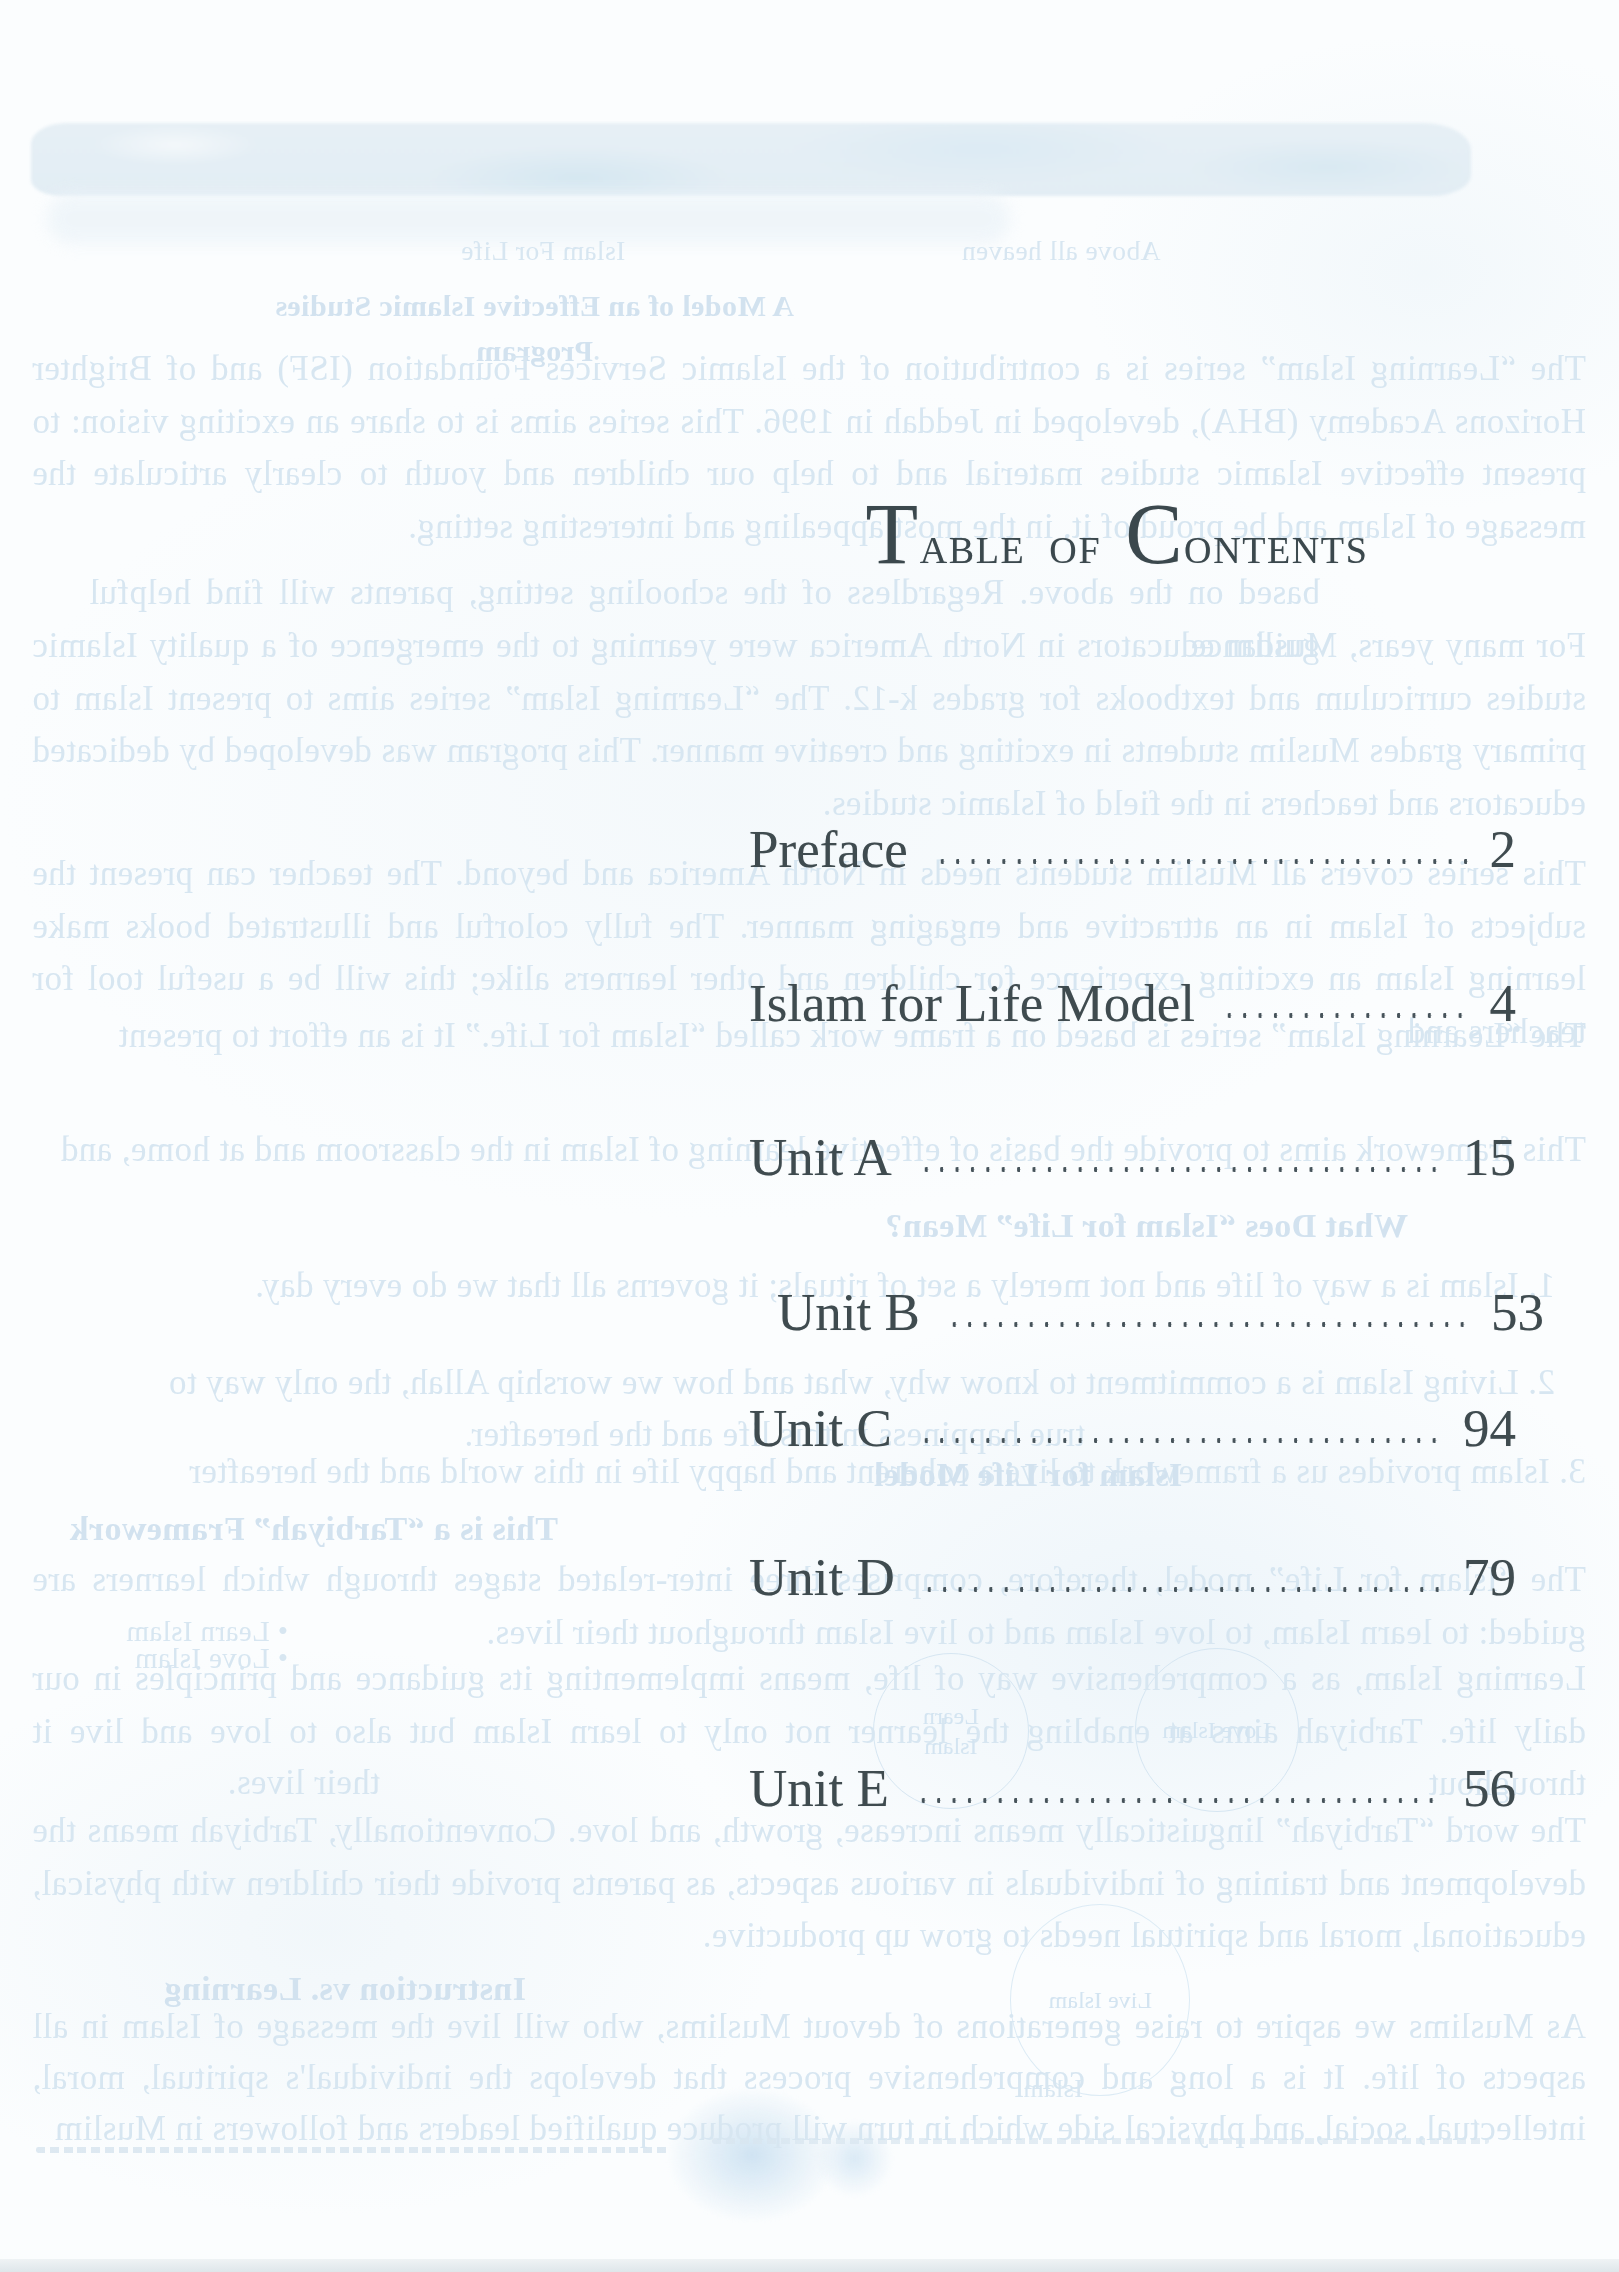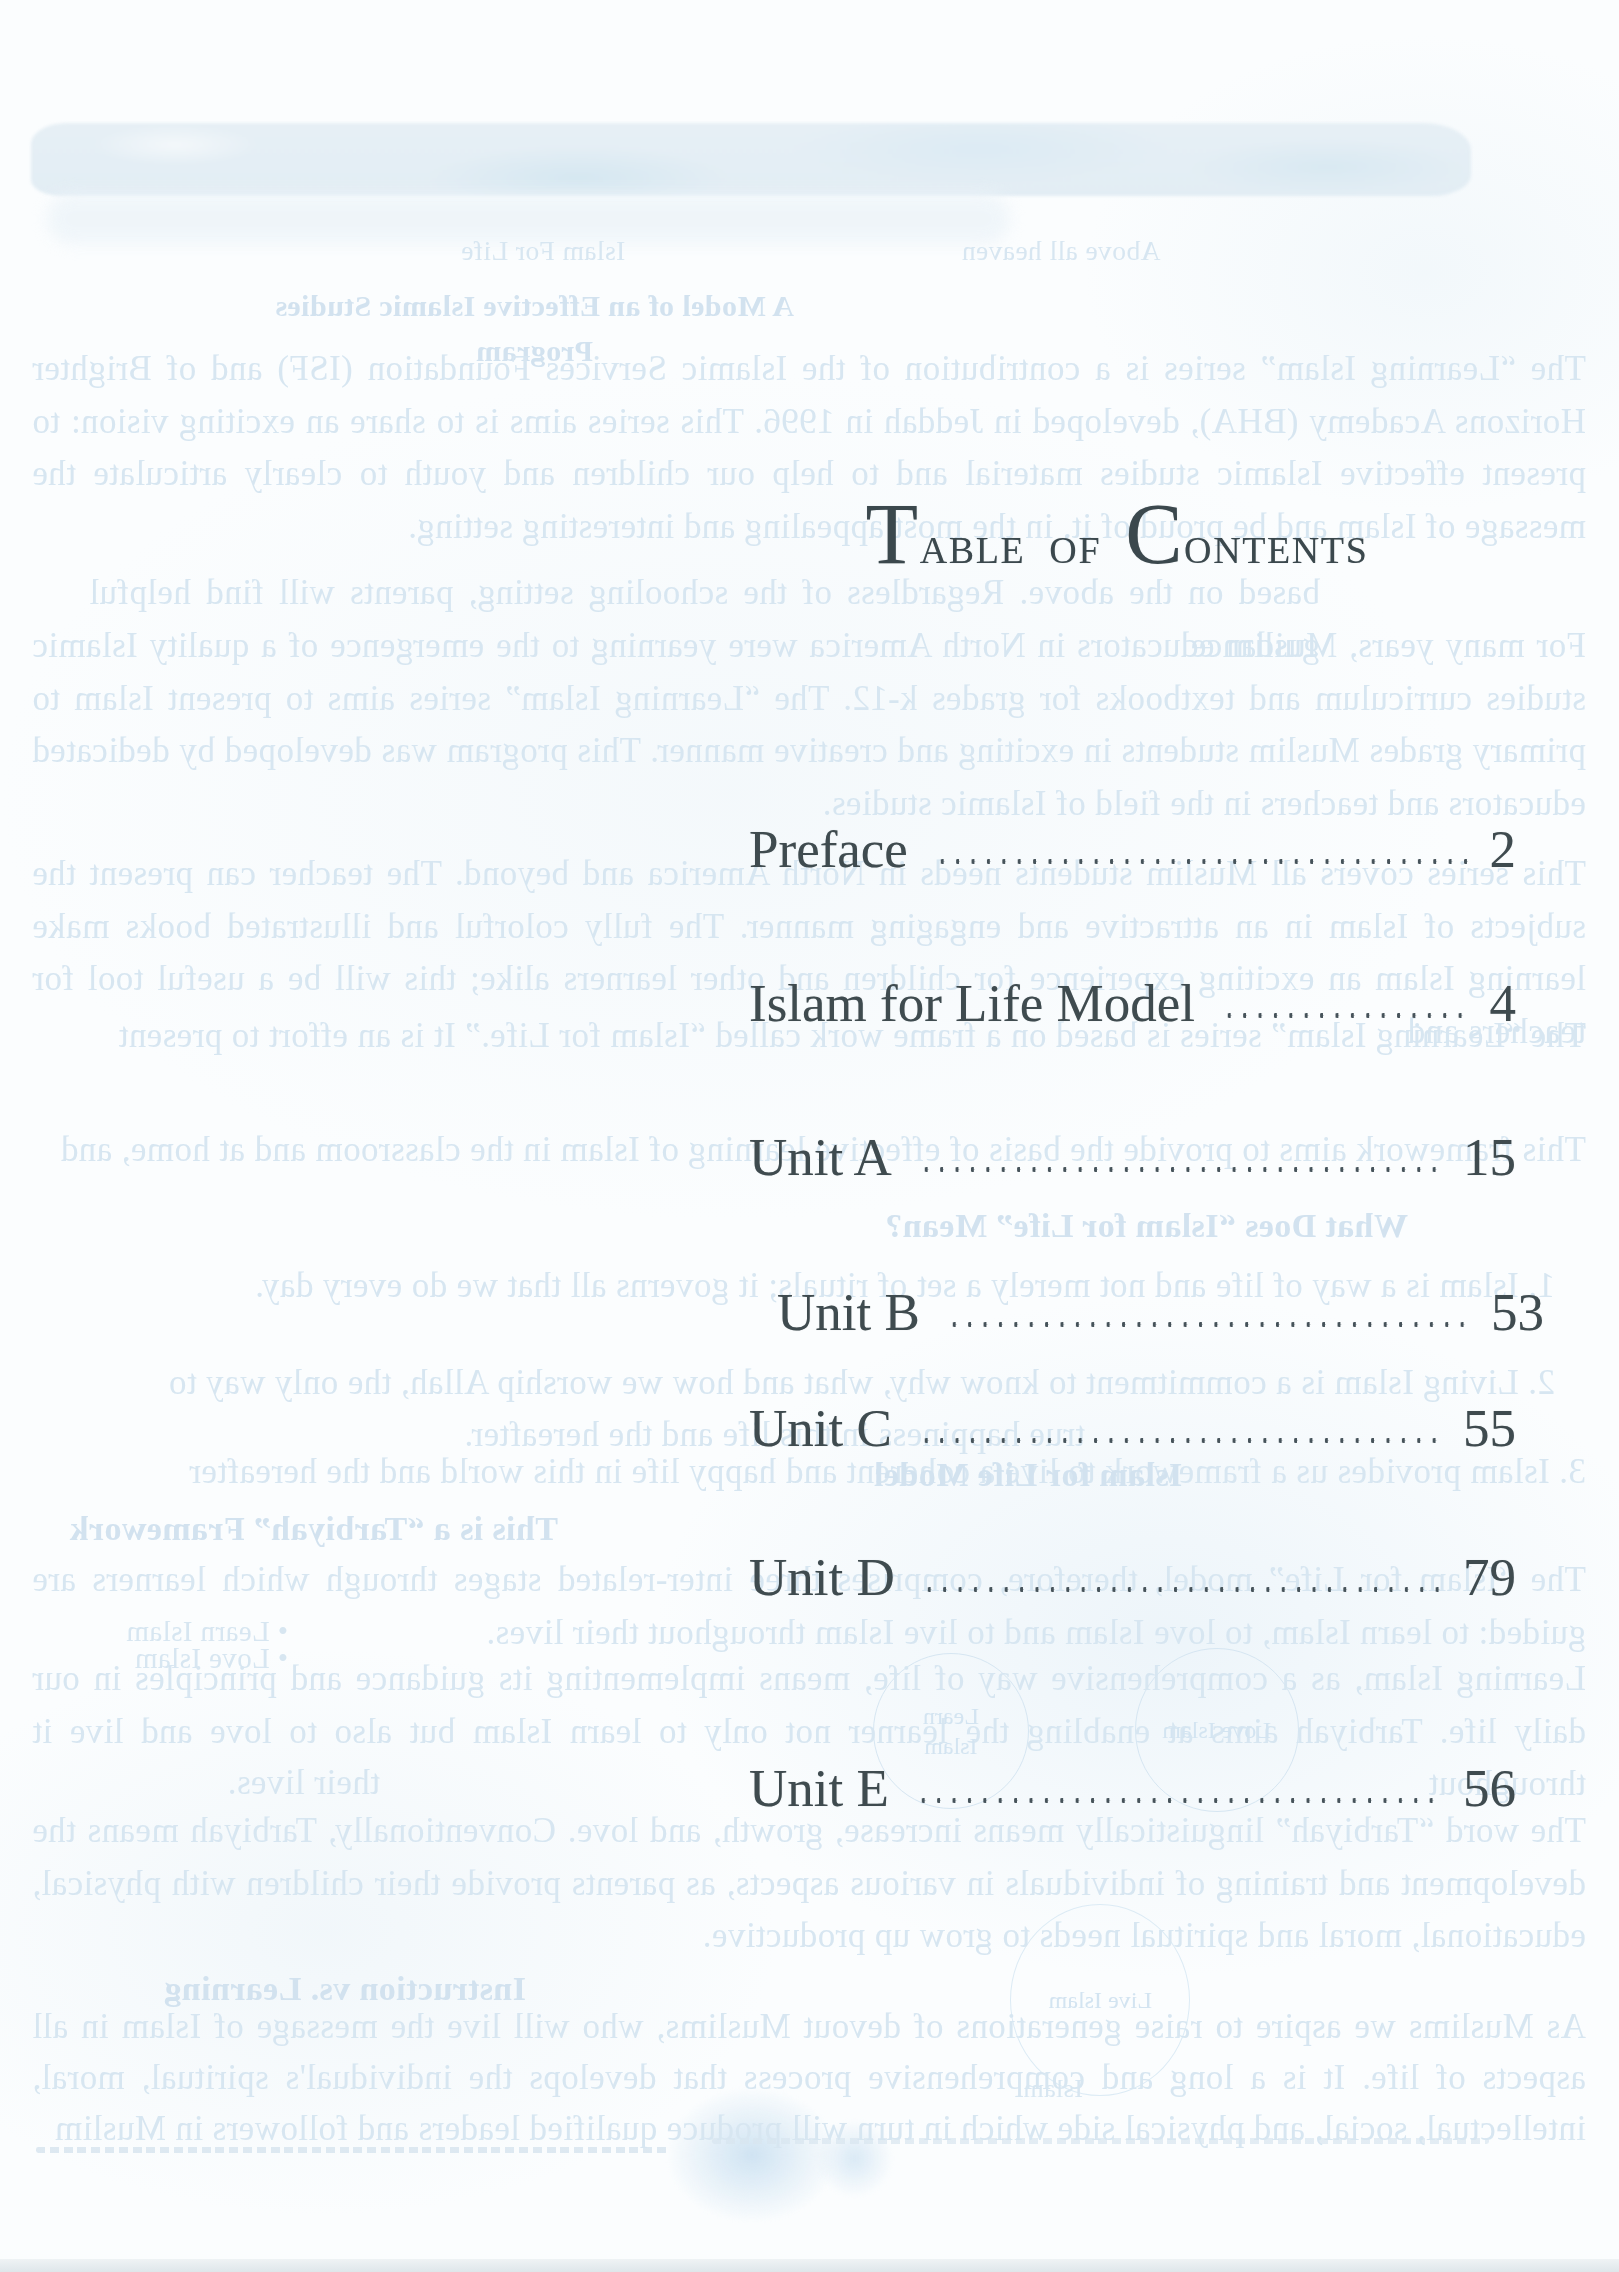--- a/index.html
+++ b/index.html
@@ -194,21 +194,21 @@
     <span class="pagenum">15</span>
   </div>
   <div class="toc-row row-3">
     <span class="label">Unit B</span>
     <span class="leader"></span>
     <span class="pagenum">53</span>
   </div>
   <div class="toc-row row-4">
     <span class="label">Unit C</span>
     <span class="leader"></span>
-    <span class="pagenum">55</span>
+    <span class="pagenum">94</span>
   </div>
   <div class="toc-row row-5">
     <span class="label">Unit D</span>
     <span class="leader"></span>
     <span class="pagenum">79</span>
   </div>
   <div class="toc-row row-6">
     <span class="label">Unit E</span>
     <span class="leader"></span>
     <span class="pagenum">56</span>

